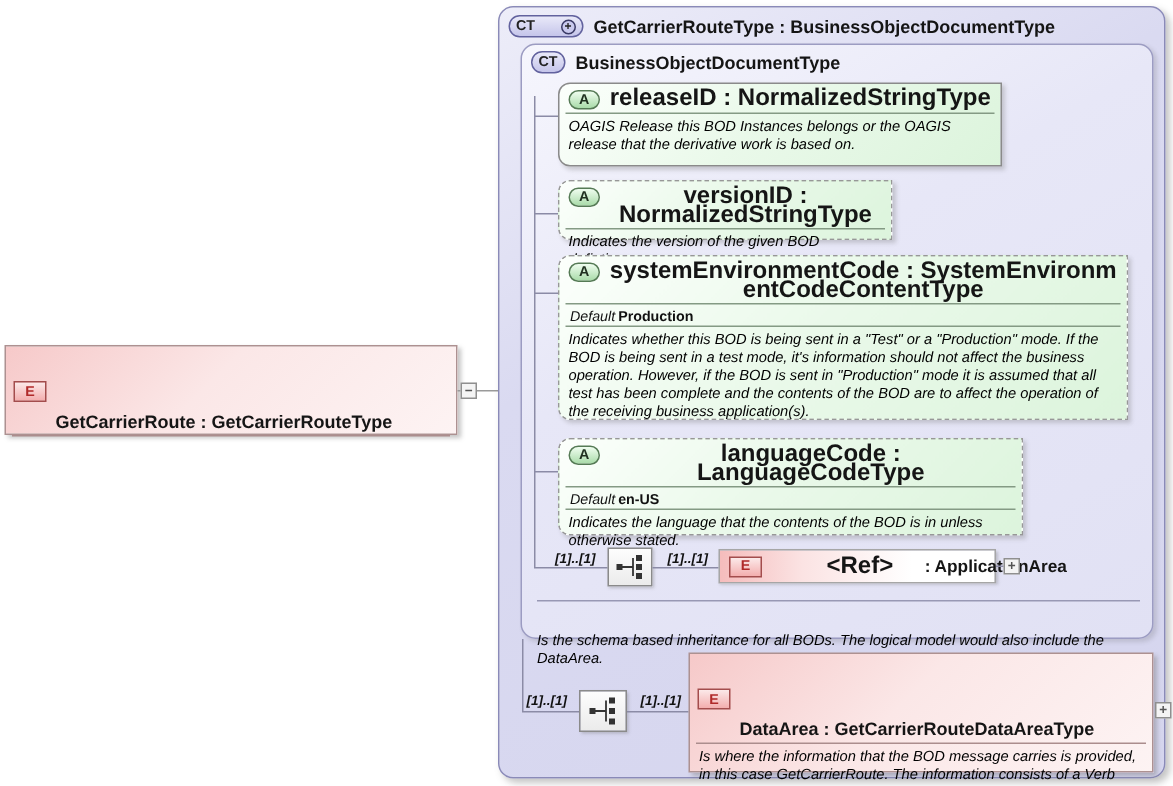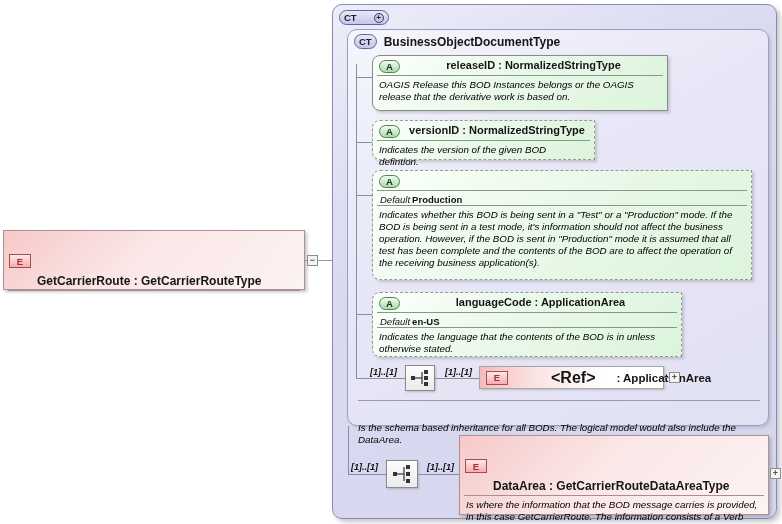--- a/index.html
+++ b/index.html
@@ -45,21 +45,21 @@
   .plus-circle { display:inline-block; width:10px; height:10px; border:1px solid #3a3a66; border-radius:50%;
                  background:#c9c9ee; color:#222; font:bold 8px "Liberation Sans",sans-serif;
                  line-height:8px; text-align:center; }
 
   
   .attr-box { position:absolute; border:1px solid #8a8a8a; border-radius:8px 0 0 8px;
               background:linear-gradient(135deg,#fcfffc 0%, #eaf9ea 45%, #dcf4dc 100%);
               box-shadow:2px 2px 3px rgba(110,110,110,.30); }
   .attr-box.dashed { border-style:dashed; border-color:#979797; }
   .attr-header { display:flex; align-items:flex-start; gap:6px; padding:3px 6px 2px 6px; }
-  .attr-title { flex:1; text-align:center; font-weight:bold; font-size:11px; line-height:13px; color:#151515; }
+  .attr-title { flex:1; text-align:center; font-weight:bold; font-size:16px; line-height:13px; color:#151515; }
   .attr-title.wrap { word-break:break-all; }
   .badge-a { flex:0 0 auto; margin-top:1px; width:21px; height:13px; border:1px solid #557a55; border-radius:7px;
              background:linear-gradient(180deg,#effdef 0%, #a9dba9 100%);
              color:#203020; font:bold 9.5px "Liberation Sans",sans-serif;
              display:flex; align-items:center; justify-content:center; }
   .sep-green { border-top:1px solid #849a84; margin:0 4px; }
   .default-row { display:flex; align-items:flex-end; gap:2px; padding:1px 7px 0 7px; height:14px; }
   .default-label { font-style:italic; font-size:9.5px; color:#111; }
   .default-value { font-weight:bold; font-size:9.5px; color:#111; }
 
@@ -95,20 +95,21 @@
   <div class="hline" style="left:305px; top:260px; width:27px; background:#9a9a9a;"></div>
   <div class="toggle-box" style="left:307px; top:255px;">−</div>
 
   <div class="outer-ct">
 
     <div class="ct-header" style="left:6px; top:5px;">
       <span class="badge-ct">
         <span>CT</span>
         <span class="plus-circle">+</span>
       </span>
+      <span class="ct-title">GetCarrierRouteType : BusinessObjectDocumentType</span>
     </div>
 
     <div class="inner-ct">
 
       <div class="ct-header" style="left:6px; top:4px;">
         <span class="badge-ct">CT</span>
         <span class="ct-title">BusinessObjectDocumentType</span>
       </div>
 
       <div class="vline" style="left:8px; top:34px; height:314px;"></div>
@@ -131,34 +132,35 @@
           <span class="badge-a">A</span>
           <span class="attr-title">versionID : NormalizedStringType</span>
         </div>
         <div class="sep-green"></div>
         <div class="desc">Indicates the version of the given BOD defintion.</div>
       </div>
 
       <div class="attr-box dashed" style="left:24px; top:140px; width:380px; height:110px;">
         <div class="attr-header">
           <span class="badge-a">A</span>
+          <span class="attr-title wrap">systemEnvironmentCode : SystemEnvironmentCodeContentType</span>
         </div>
         <div class="sep-green"></div>
         <div class="default-row">
           <span class="default-label">Default</span>
           <span class="default-value">Production</span>
         </div>
         <div class="sep-green"></div>
         <div class="desc">Indicates whether this BOD is being sent in a "Test" or a "Production" mode. If the BOD is being sent in a test mode, it's information should not affect the business operation. However, if the BOD is sent in "Production" mode it is assumed that all test has been complete and the contents of the BOD are to affect the operation of the receiving business application(s).</div>
       </div>
 
       <div class="attr-box dashed" style="left:24px; top:262px; width:310px; height:65px;">
         <div class="attr-header">
           <span class="badge-a">A</span>
-          <span class="attr-title">languageCode : ApplicationArea</span>
+          <span class="attr-title">languageCode : LanguageCodeType</span>
         </div>
         <div class="sep-green"></div>
         <div class="default-row">
           <span class="default-label">Default</span>
           <span class="default-value">en-US</span>
         </div>
         <div class="sep-green"></div>
         <div class="desc">Indicates the language that the contents of the BOD is in unless otherwise stated.</div>
       </div>
 

